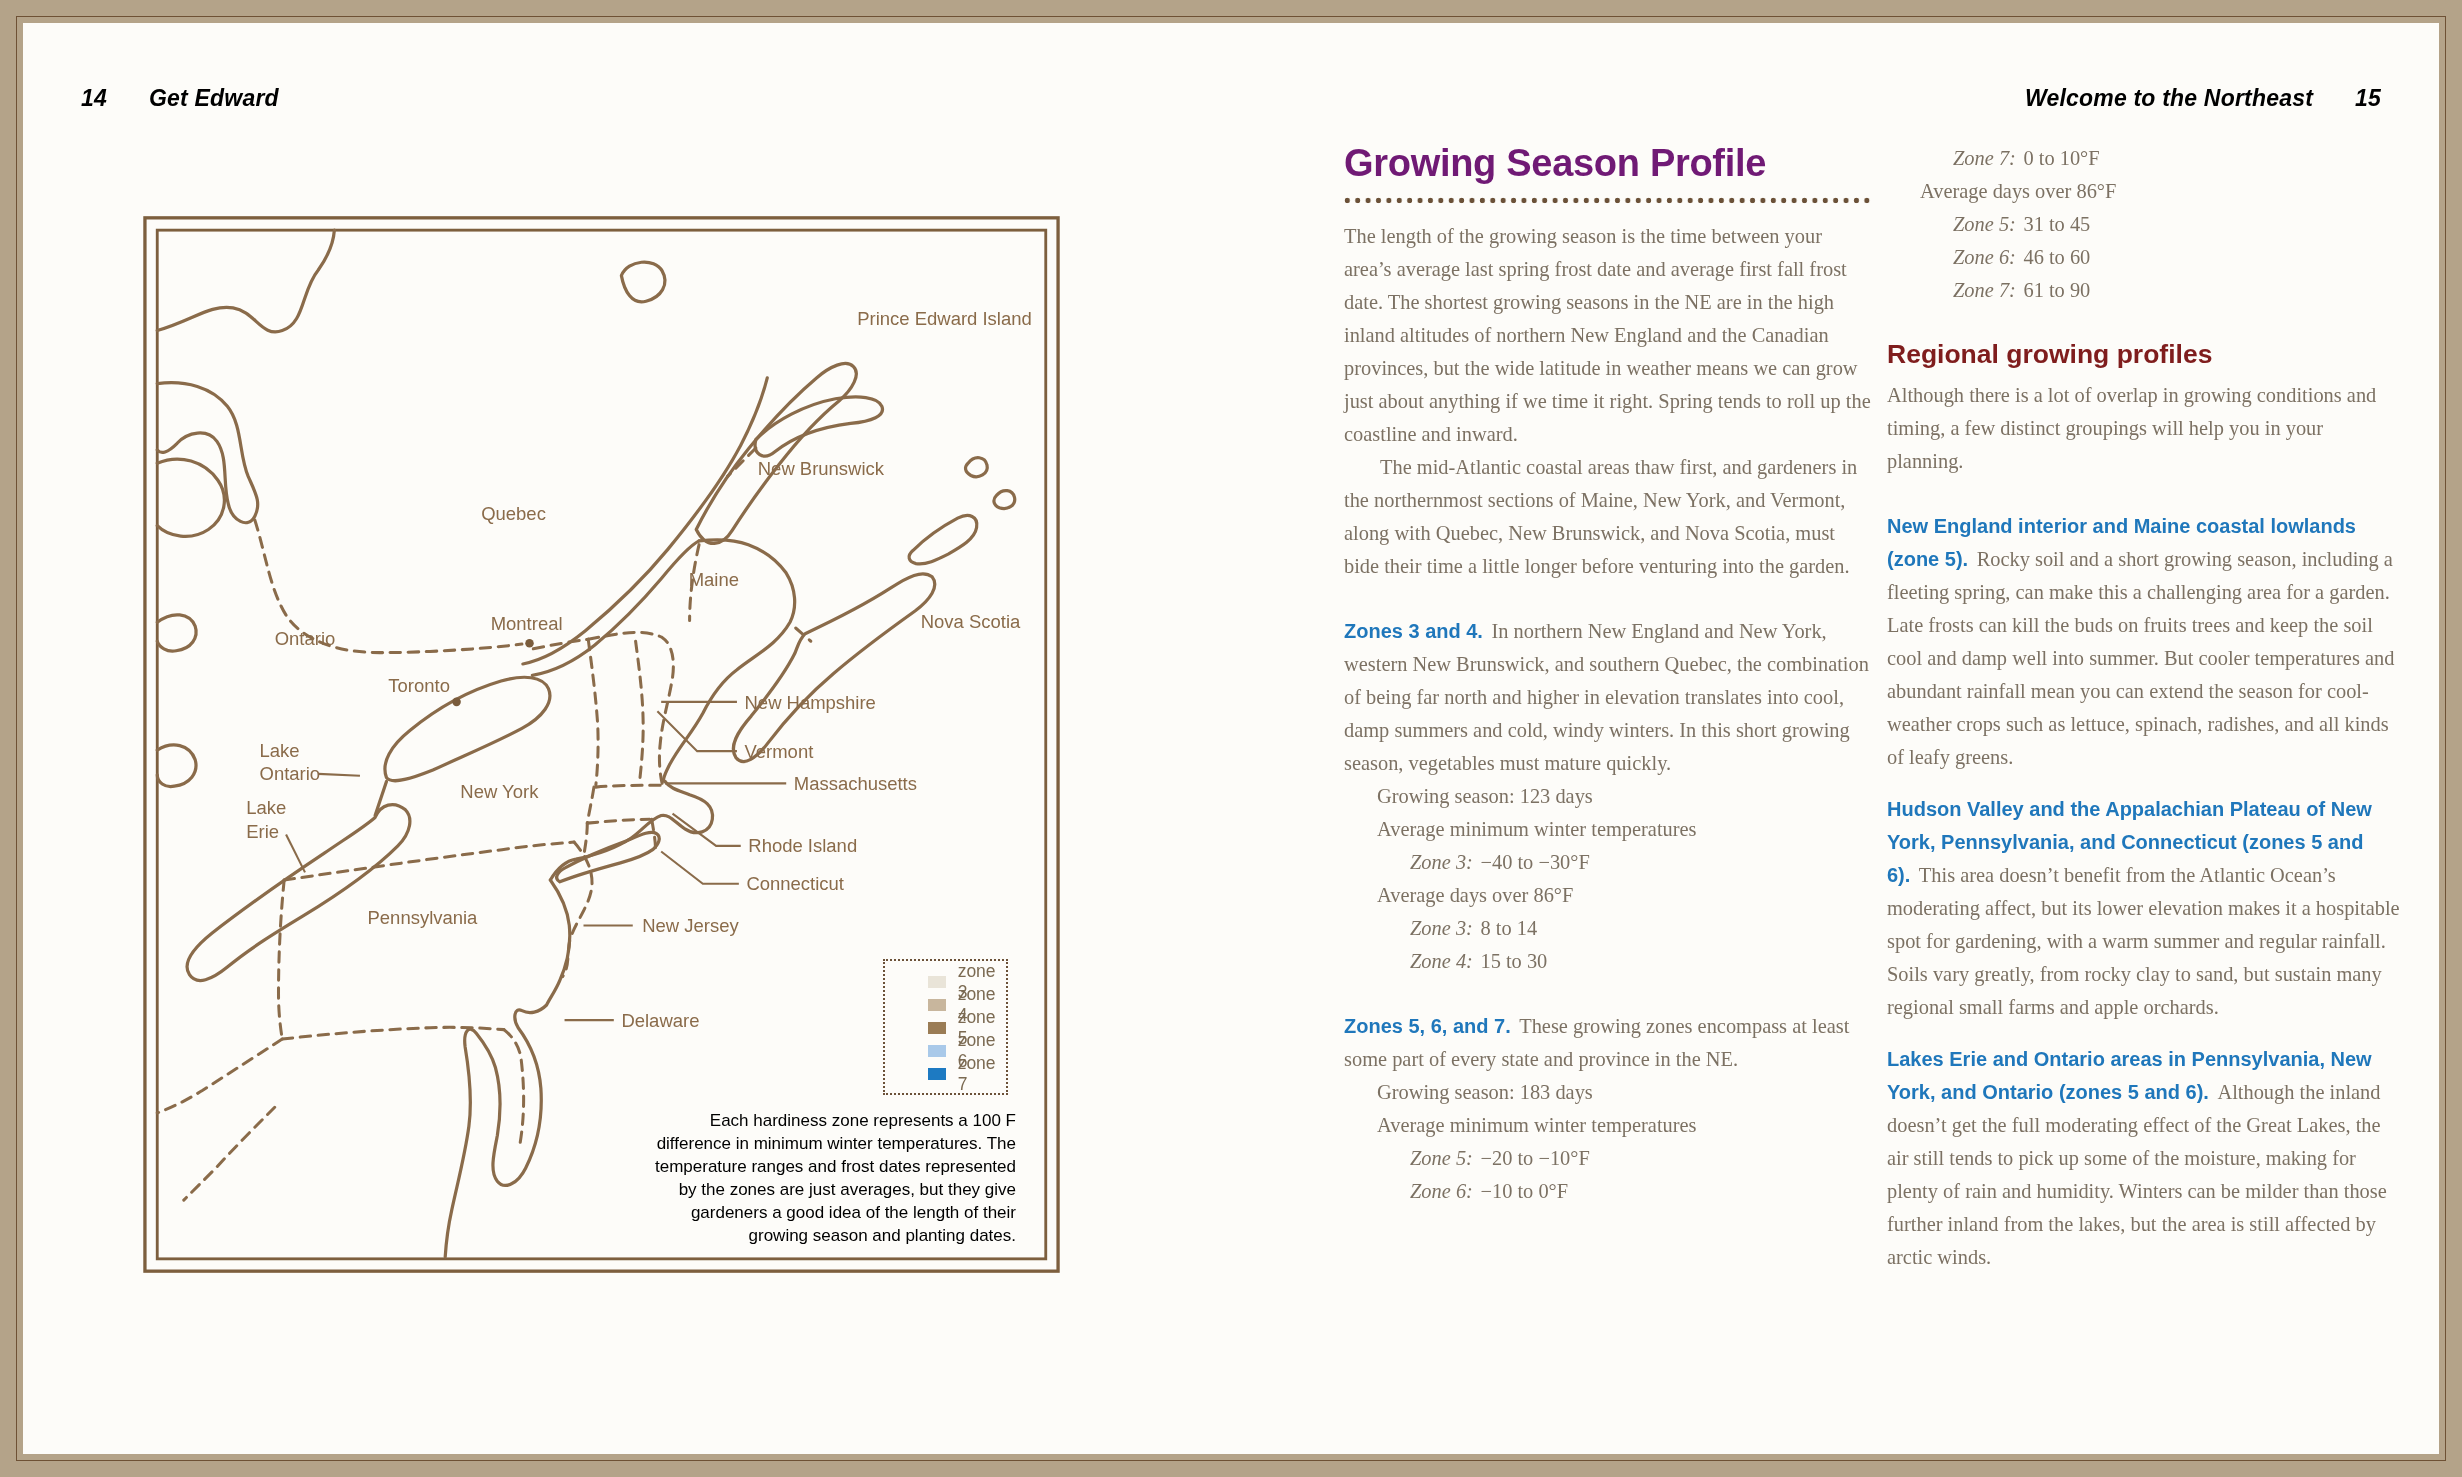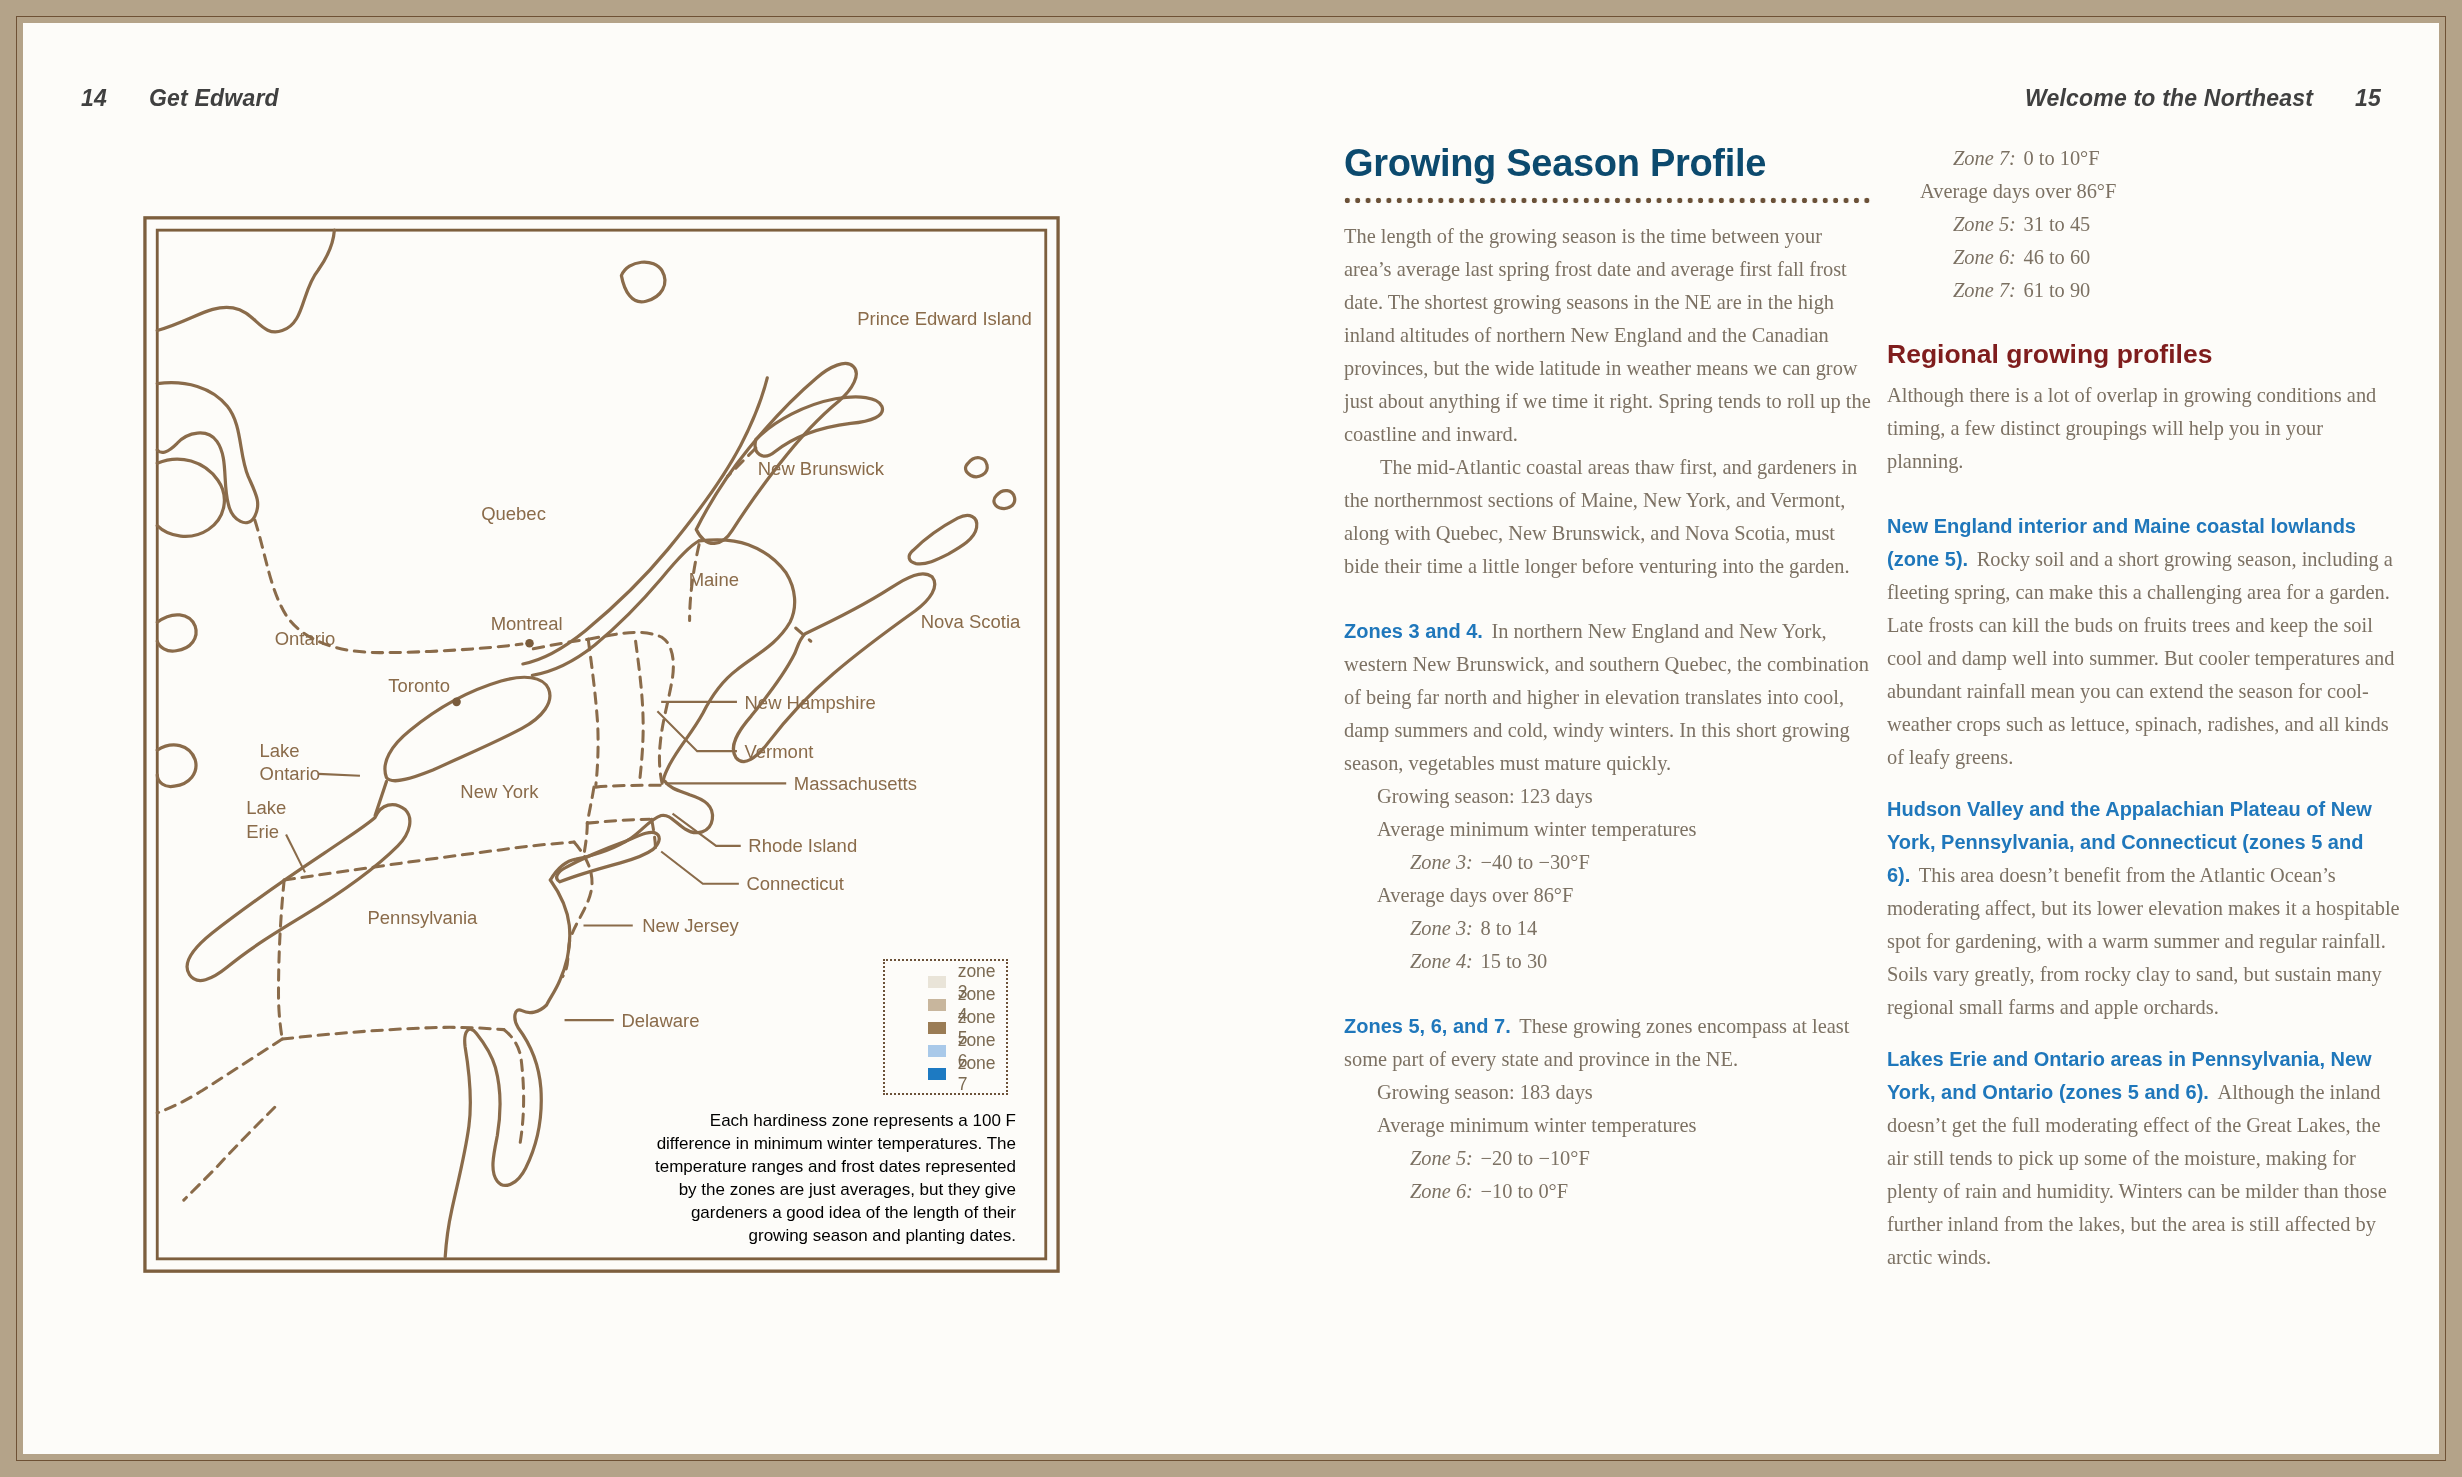--- a/index.html
+++ b/index.html
@@ -2,21 +2,21 @@
 <html style="font-size:15px"><head>
 <meta charset="utf-8">
 <style>
   html,body{margin:0;padding:0;}
   body{width:2462px;height:1477px;font-family:"Liberation Sans",sans-serif;}
   .stage{position:relative;width:2462px;height:1477px;background:#b4a389;overflow:hidden;}
   .page-frame{position:absolute;left:16px;top:16px;right:16px;bottom:16px;border:1.9px solid #6e5135;}
   .spread{position:absolute;left:23px;top:23px;right:23px;bottom:23px;background:#fdfcf9;}
 
   
-  .hdr{position:absolute;top:85px;font:italic bold 23px "Liberation Sans",sans-serif;color:#404040;letter-spacing:0.2px;}
+  .hdr{position:absolute;top:85px;font:italic bold 23px "Liberation Sans",sans-serif;color:#000000;letter-spacing:0.2px;}
   .hdr-left{left:81px;display:flex;gap:42px;}
   .hdr-right{right:81px;display:flex;gap:42px;}
 
   
   .map-area{position:absolute;left:142px;top:215px;width:919px;height:1059px;}
   .map-area svg{position:absolute;left:0;top:0;}
   .coast path{fill:none;stroke:#8a6b4a;stroke-width:3.4;stroke-linecap:round;stroke-linejoin:round;}
   .dash path{fill:none;stroke:#8a6b4a;stroke-width:3.2;stroke-linecap:round;stroke-dasharray:11 8;}
   .leader path{fill:none;stroke:#8a6b4a;stroke-width:2.2;}
   .frame rect{fill:none;stroke:#7d5f3e;}
@@ -27,21 +27,21 @@
   .legend-row{display:flex;align-items:center;gap:11.4px;height:23px;padding-left:32px;}
   .swatch{width:23px;height:12.3px;}
   .legend-label{font:17.5px "Liberation Sans",sans-serif;color:#7b6a52;}
 
   .map-caption{position:absolute;left:510px;top:894px;width:364px;font:17px/23px "Liberation Sans",sans-serif;color:#000000;text-align:right;}
 
   
   .col{position:absolute;color:#7c7163;font:20.4px/33px "Liberation Serif",serif;}
   .col1{left:1344px;top:142px;width:528px;}
   .col2{left:1887px;top:142px;width:513px;}
-  .art-title{font:bold 38px/42px "Liberation Sans",sans-serif;color:#0c4a6e;letter-spacing:-0.3px;margin:0 0 13.3px 0;}
+  .art-title{font:bold 38px/42px "Liberation Sans",sans-serif;color:#701a75;letter-spacing:-0.3px;margin:0 0 13.3px 0;}
   .dotrule{height:7.6px;width:528px;margin-bottom:15px;background-image:radial-gradient(circle at 3.3px 3.3px,#6b5138 2.4px,transparent 2.9px);background-size:10.4px 7.6px;background-repeat:repeat-x;}
   p.para{margin:0;}
   p.indent{text-indent:36px;}
   .gap{height:32px;}
   .gap-sm{height:19px;}
   .runin{font:bold 20px "Liberation Sans",sans-serif;color:#1f77bb;margin-right:8.5px;}
   .stat{padding-left:33px;}
   .stat.in2{padding-left:66px;}
   .stat em{font-style:italic;margin-right:7.6px;}
   .stat em:empty{margin:0;}

